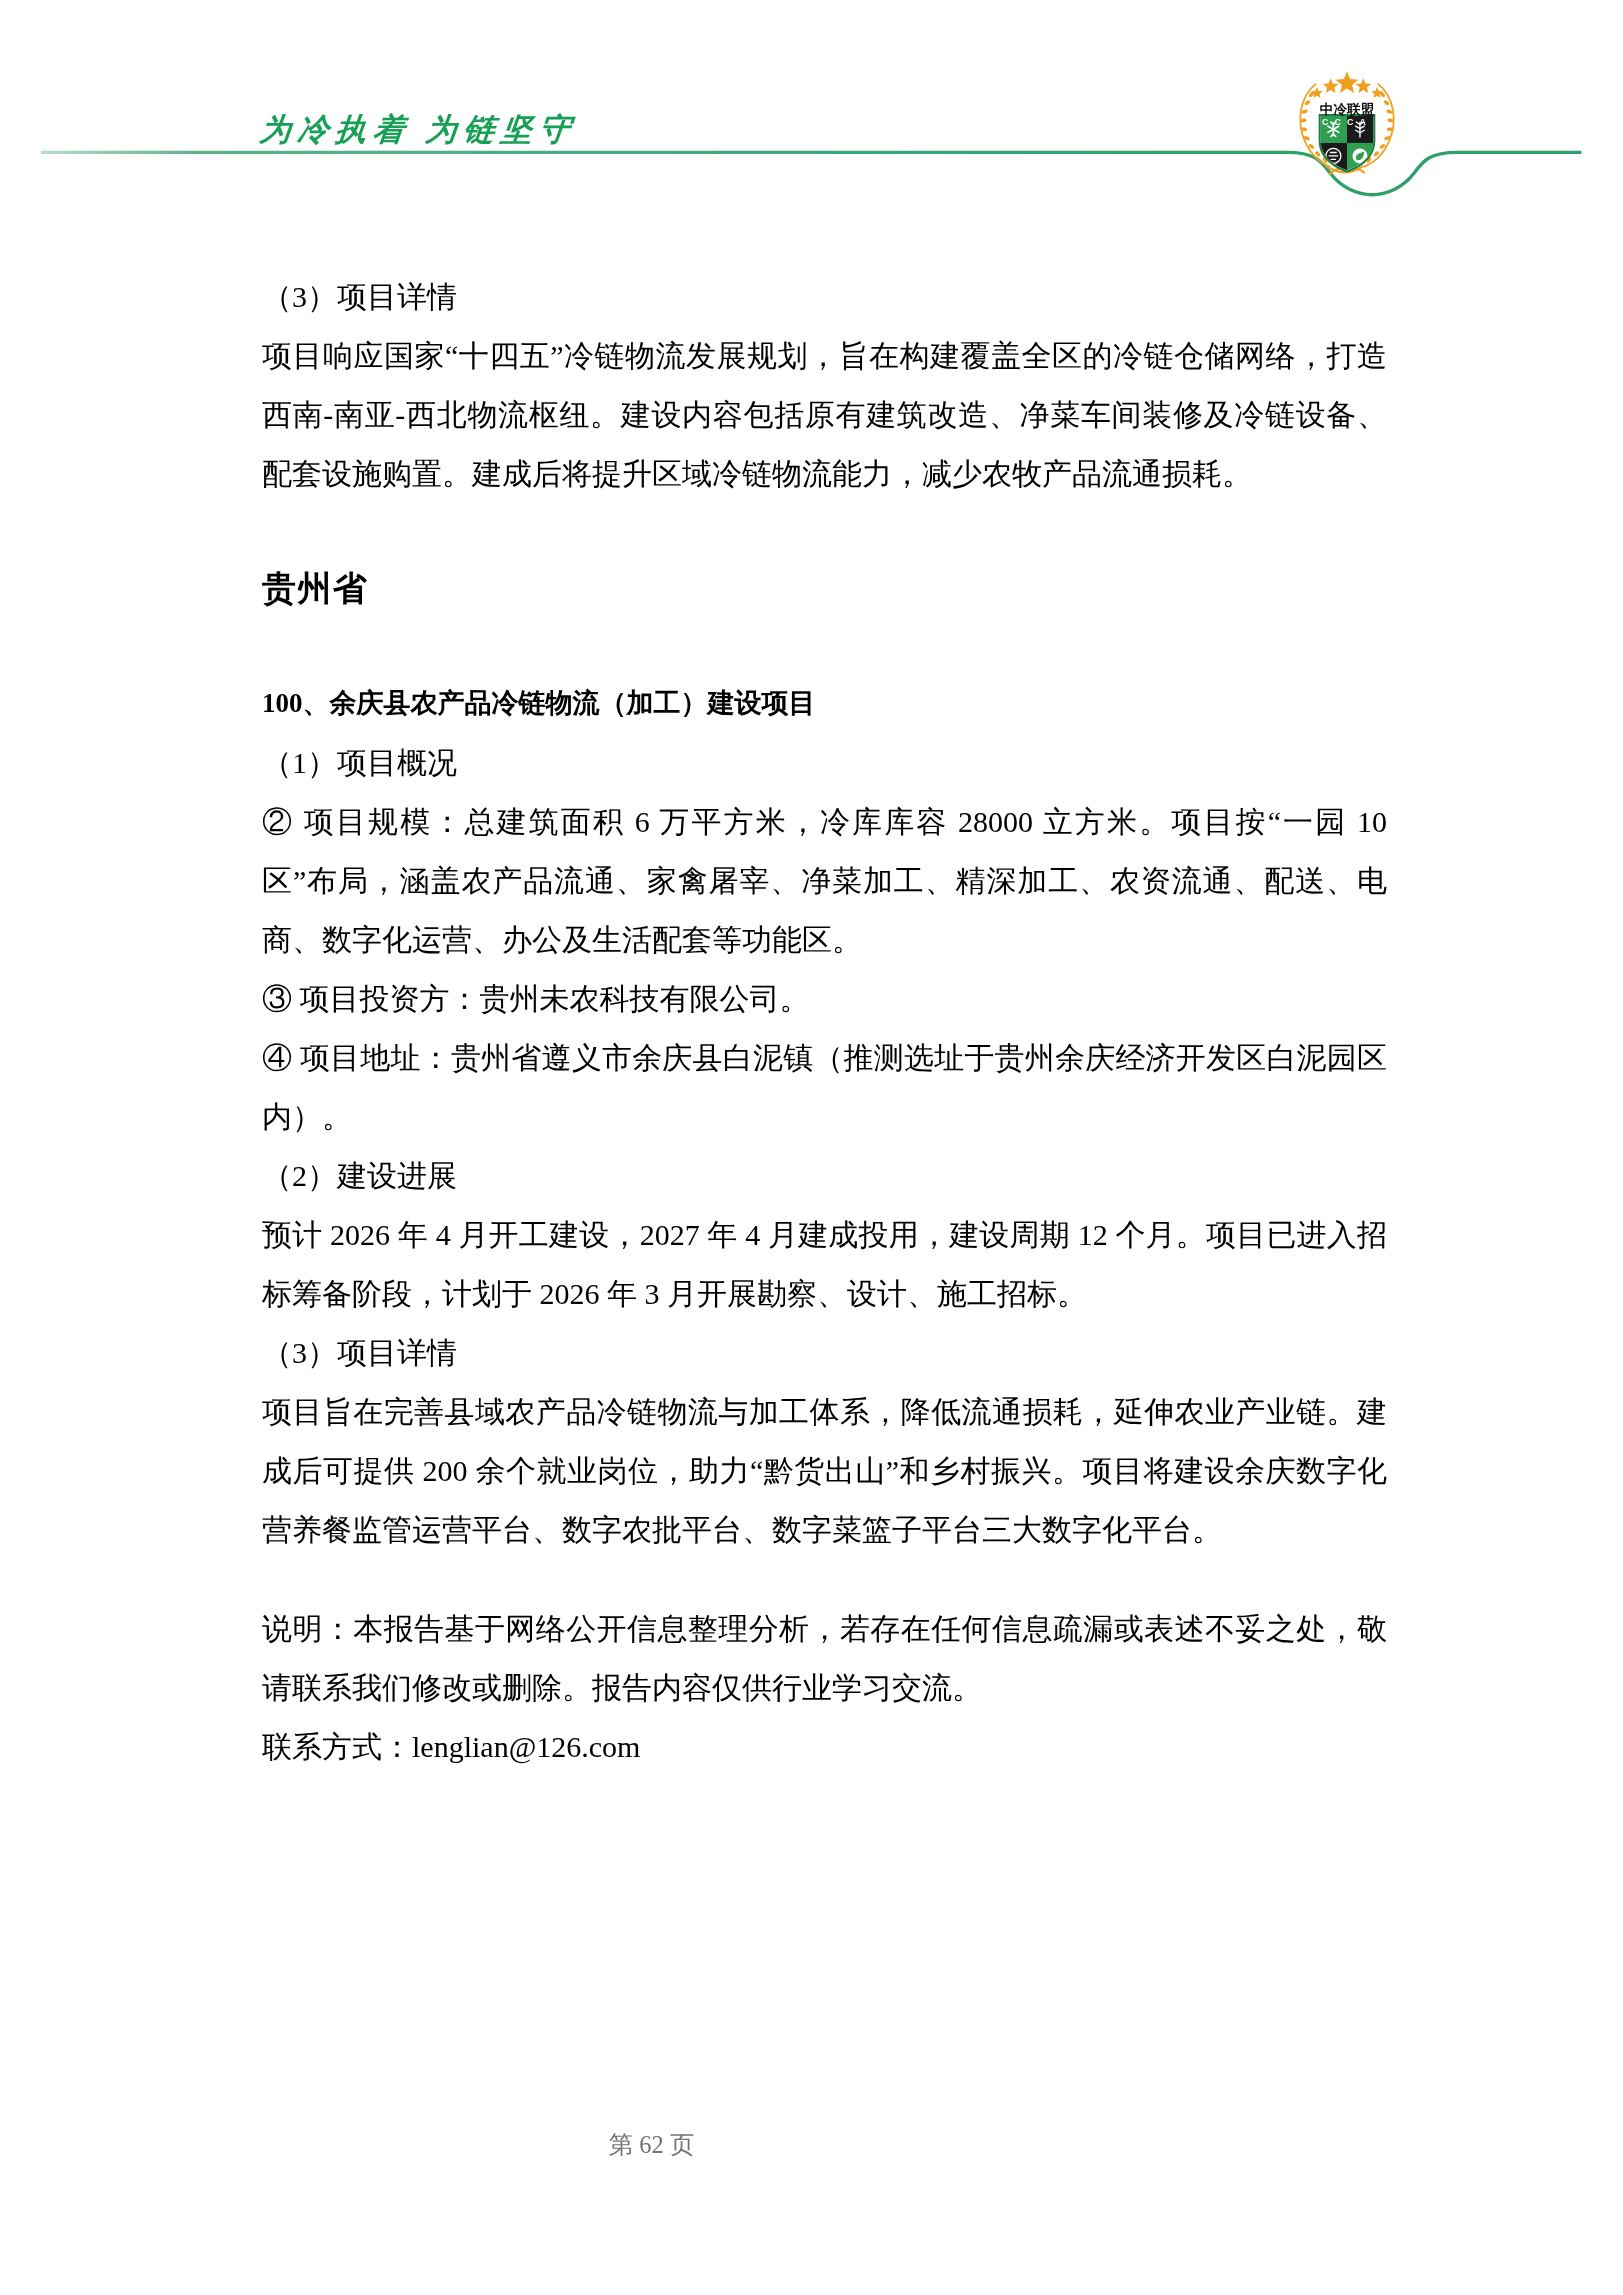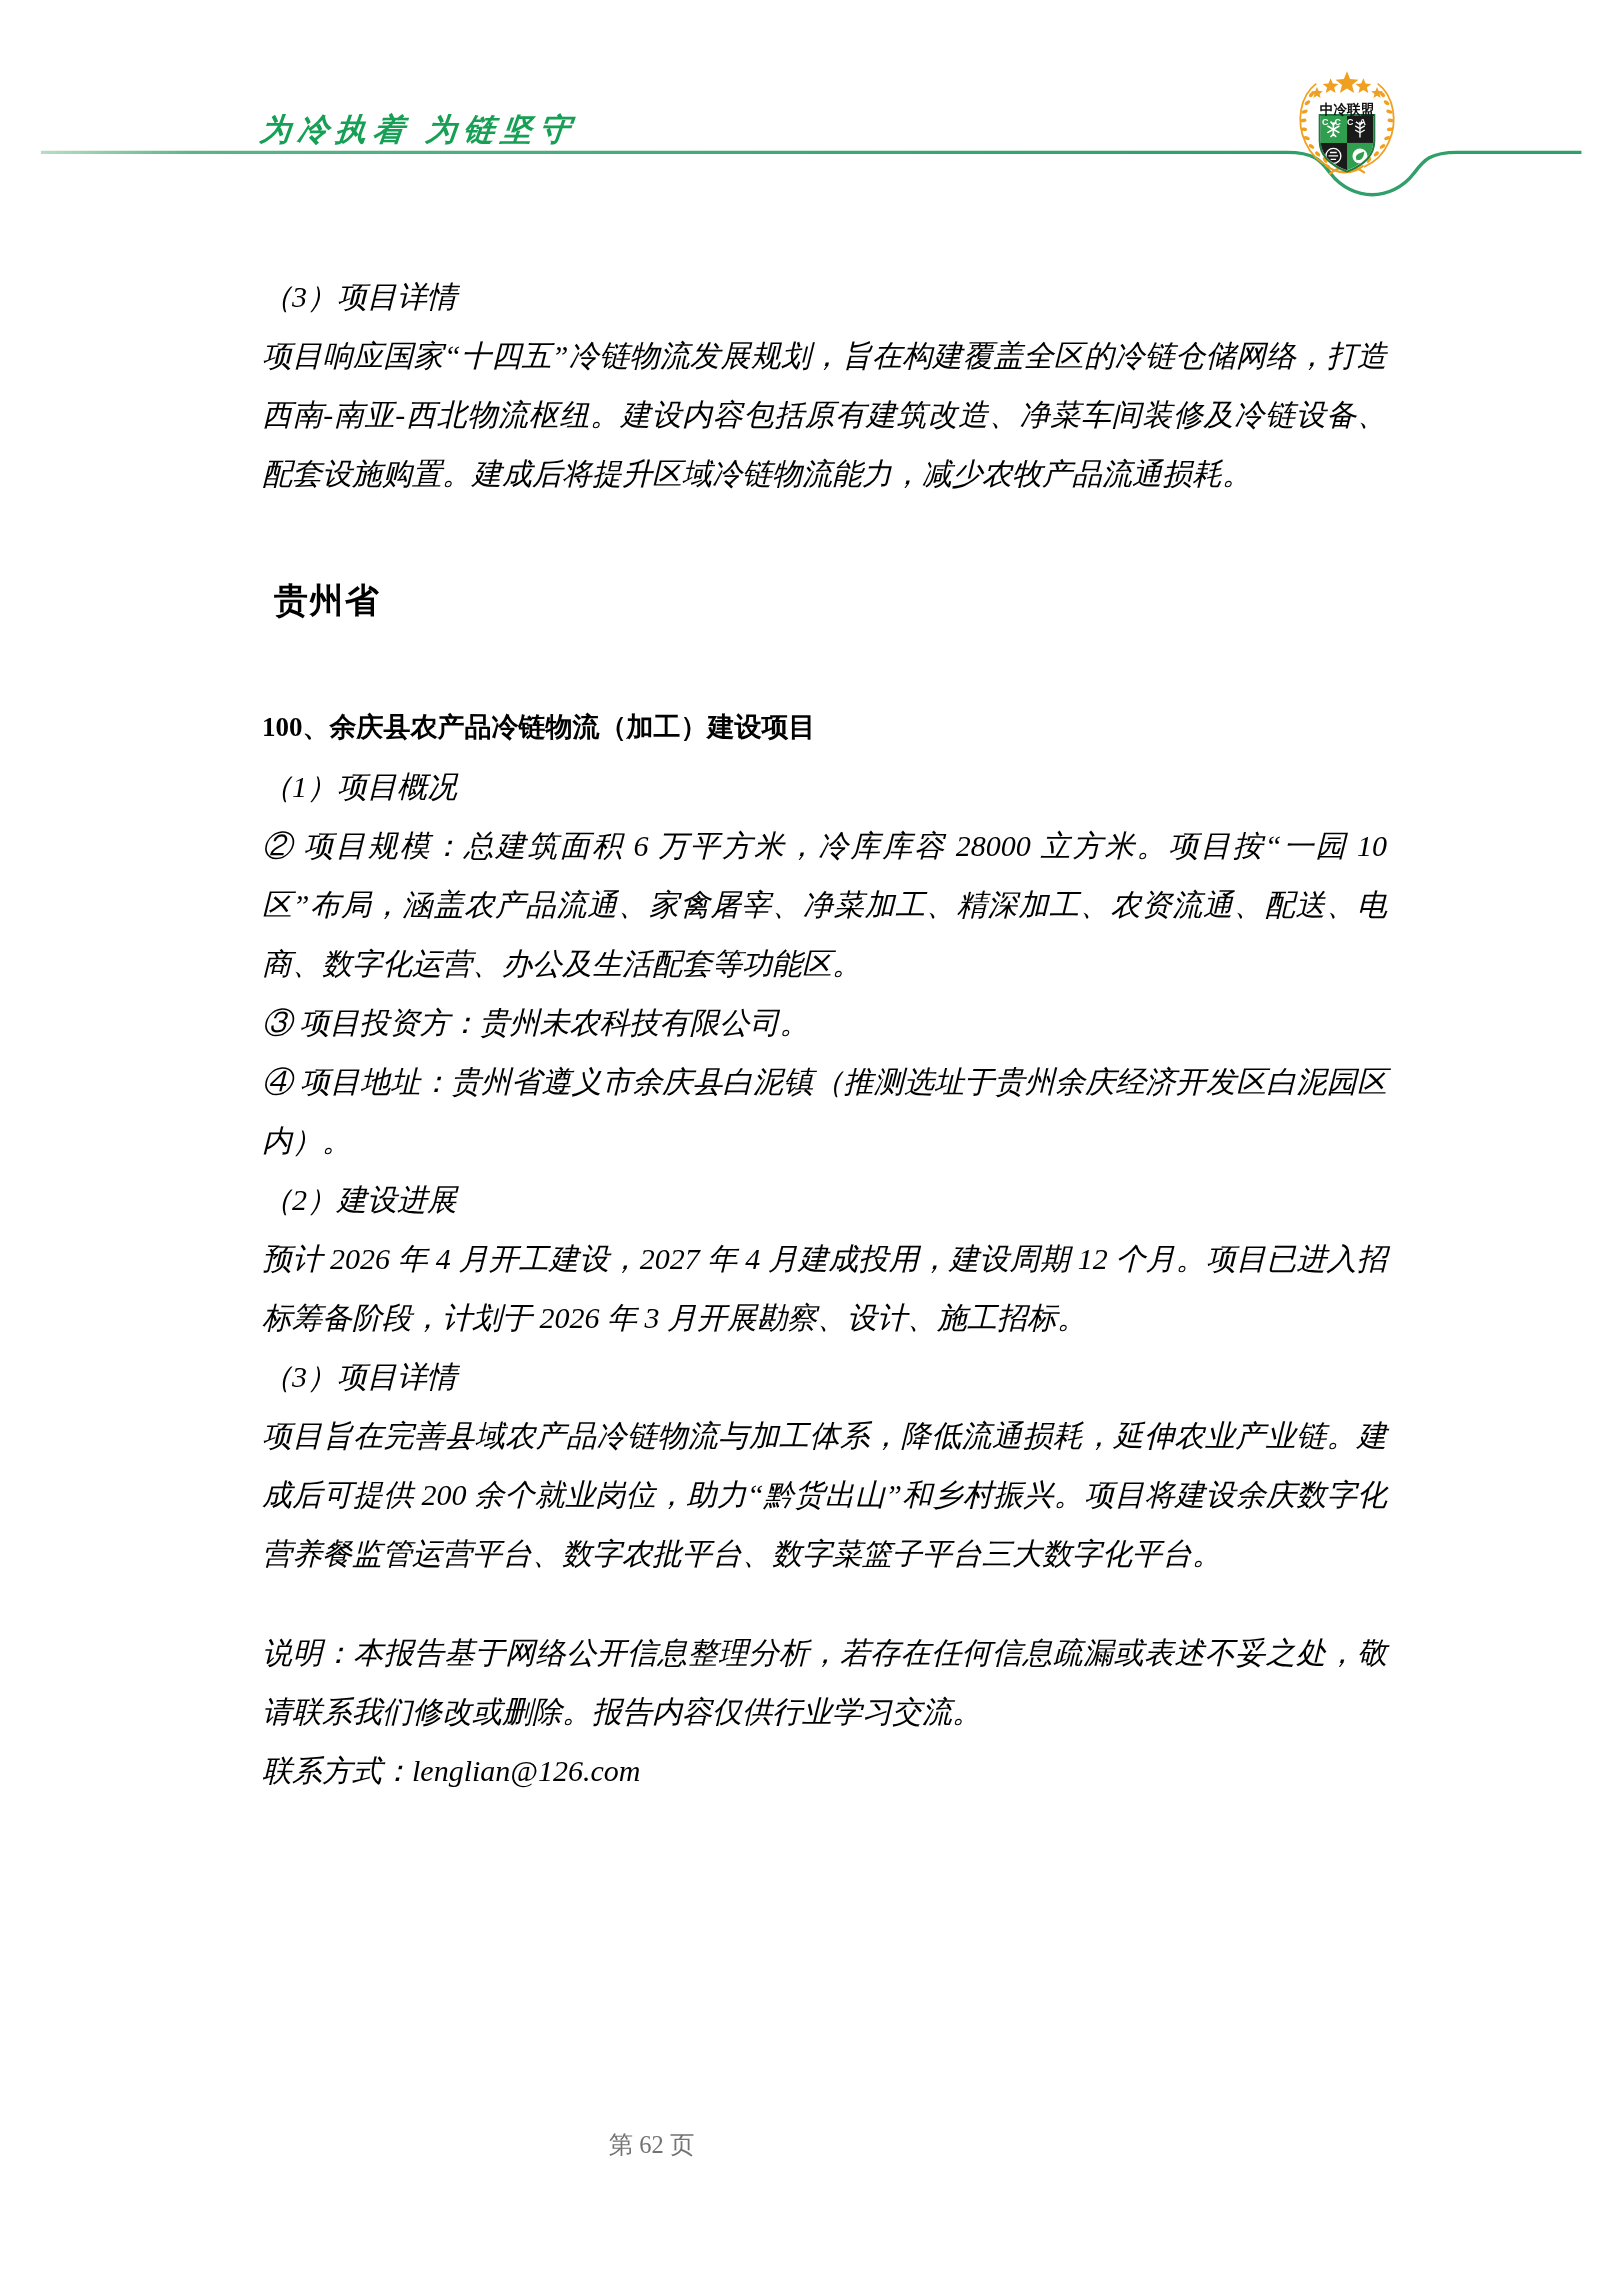--- a/index.html
+++ b/index.html
@@ -65,30 +65,29 @@
     top: 267px;
     width: 1125px;
   }
   .para {
     font-size: 30px;
     line-height: 59px;
     text-align: justify;
     text-justify: inter-ideograph;
     margin: 0 0 0 0;
     color: #000000;
-    font-style: italic;
   }
   .spacer-md { height: 40px; }
   .spacer-lg { height: 57px; }
 
   .section-heading {
     font-size: 34px;
     line-height: 57px;
     font-weight: bold;
-    margin: 12px;
+    margin: 0;
     letter-spacing: 1.4px;
   }
   .project-title {
     font-size: 27px;
     line-height: 59px;
     font-weight: bold;
     margin: 0;
   }
 
   

